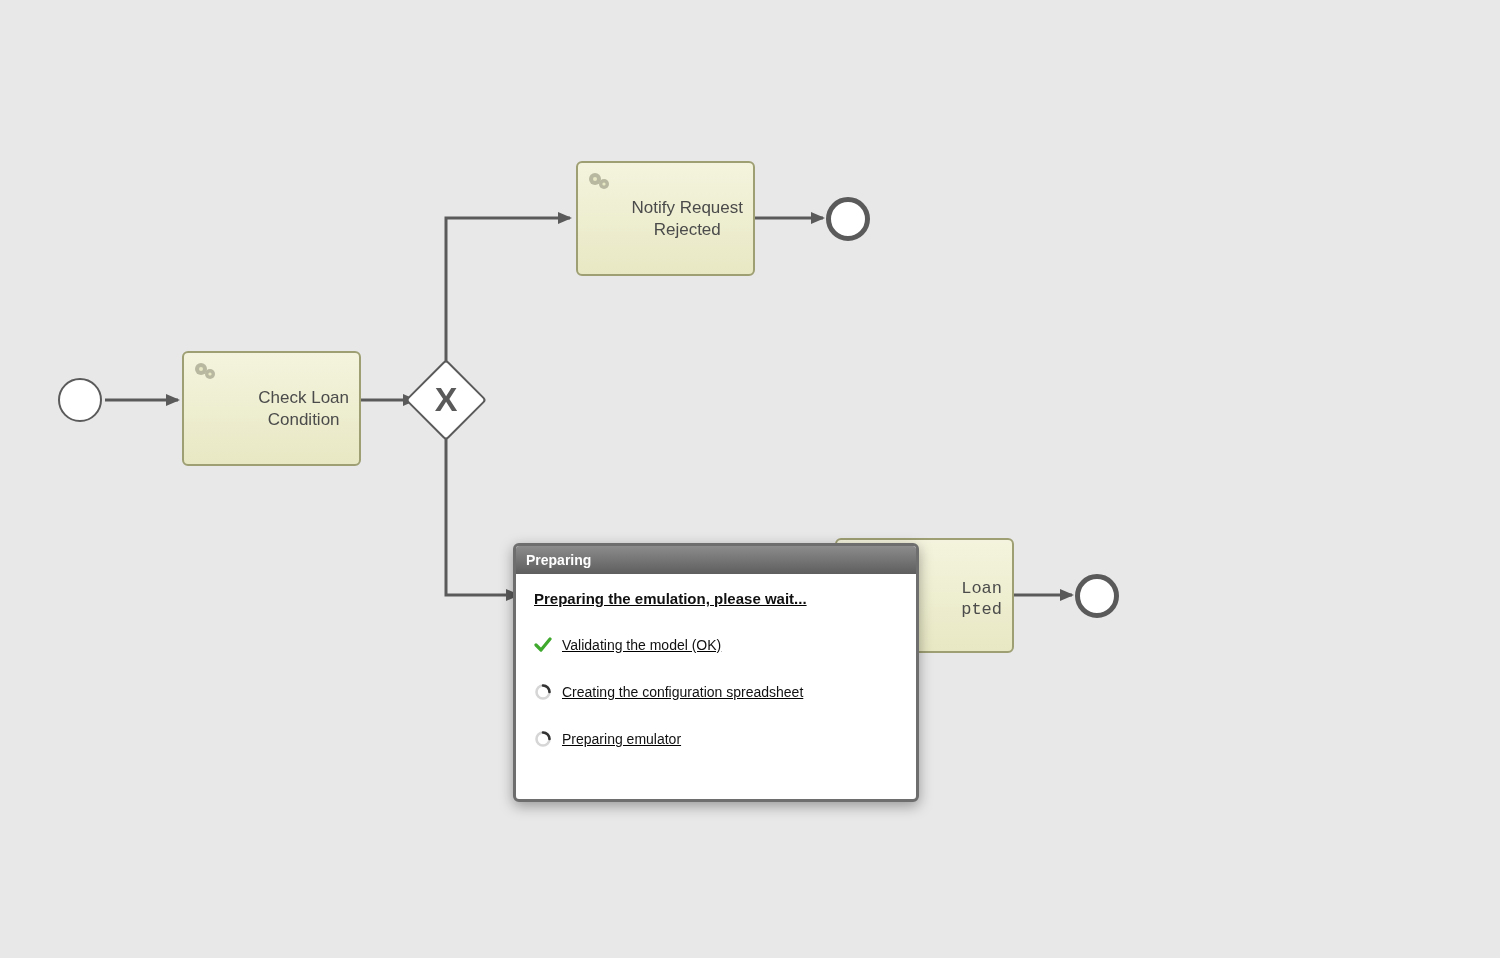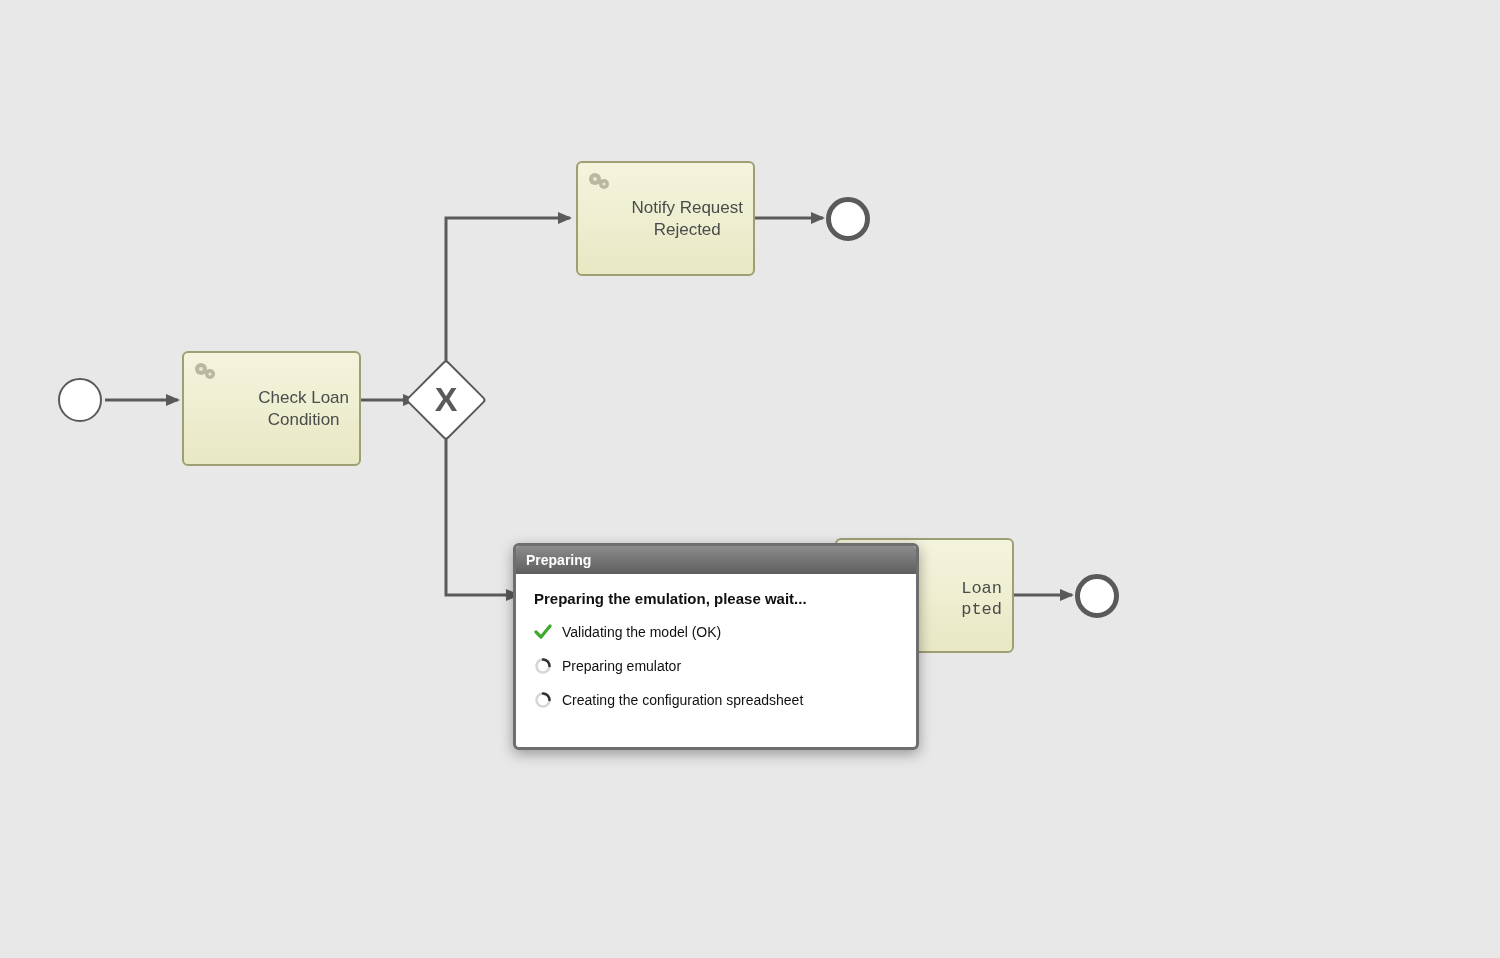--- a/index.html
+++ b/index.html
@@ -100,34 +100,35 @@
   }
   .dialog .titlebar {
     background: linear-gradient(to bottom, #8c8c8c 0%, #5e5e5e 100%);
     color: #fff;
     font-weight: bold;
     font-size: 14px;
     padding: 6px 10px;
   }
   .dialog .body {
     padding: 16px 6px 22px 18px;
+    text-decoration: underline;
   }
   .dialog .heading {
     font-weight: bold;
     font-size: 15px;
     color: #111;
     margin-bottom: 16px;
   }
   .status-row {
     display: flex;
     align-items: center;
     gap: 10px;
     font-size: 14px;
     color: #111;
-    margin: 16px 0;
+    margin: 29px 0;
   }
   .status-row .icon-slot {
     width: 18px;
     height: 18px;
     display: inline-flex;
     align-items: center;
     justify-content: center;
   }
 
   
@@ -225,37 +226,37 @@
     <div class="body">
       <div class="heading">Preparing the emulation, please wait...</div>
 
       <div class="status-row">
         <span class="icon-slot">
           <svg width="18" height="18" viewBox="0 0 18 18">
             <path d="M2 9 L7 14 L16 3" stroke="#3fa92e" stroke-width="3.2" fill="none" stroke-linecap="round" stroke-linejoin="round"></path>
           </svg>
         </span>
         <span>Validating the model (OK)</span>
+      </div>
+
+      <div class="status-row">
+        <span class="icon-slot">
+          <svg width="18" height="18" viewBox="0 0 18 18">
+            <circle cx="9" cy="9" r="6.5" stroke="#d6d6d6" stroke-width="2.6" fill="none"></circle>
+            <path d="M9 2.5 A6.5 6.5 0 0 1 15.5 9" stroke="#333" stroke-width="2.6" fill="none" stroke-linecap="round"></path>
+          </svg>
+        </span>
+        <span>Creating the configuration spreadsheet</span>
       </div>
 
       <div class="status-row">
         <span class="icon-slot">
           <svg width="18" height="18" viewBox="0 0 18 18">
             <circle cx="9" cy="9" r="6.5" stroke="#d6d6d6" stroke-width="2.6" fill="none"></circle>
             <path d="M9 2.5 A6.5 6.5 0 0 1 15.5 9" stroke="#333" stroke-width="2.6" fill="none" stroke-linecap="round"></path>
           </svg>
         </span>
         <span>Preparing emulator</span>
       </div>
-
-      <div class="status-row">
-        <span class="icon-slot">
-          <svg width="18" height="18" viewBox="0 0 18 18">
-            <circle cx="9" cy="9" r="6.5" stroke="#d6d6d6" stroke-width="2.6" fill="none"></circle>
-            <path d="M9 2.5 A6.5 6.5 0 0 1 15.5 9" stroke="#333" stroke-width="2.6" fill="none" stroke-linecap="round"></path>
-          </svg>
-        </span>
-        <span>Creating the configuration spreadsheet</span>
-      </div>
     </div>
   </div>
 
 </div>
 
 </body></html>

